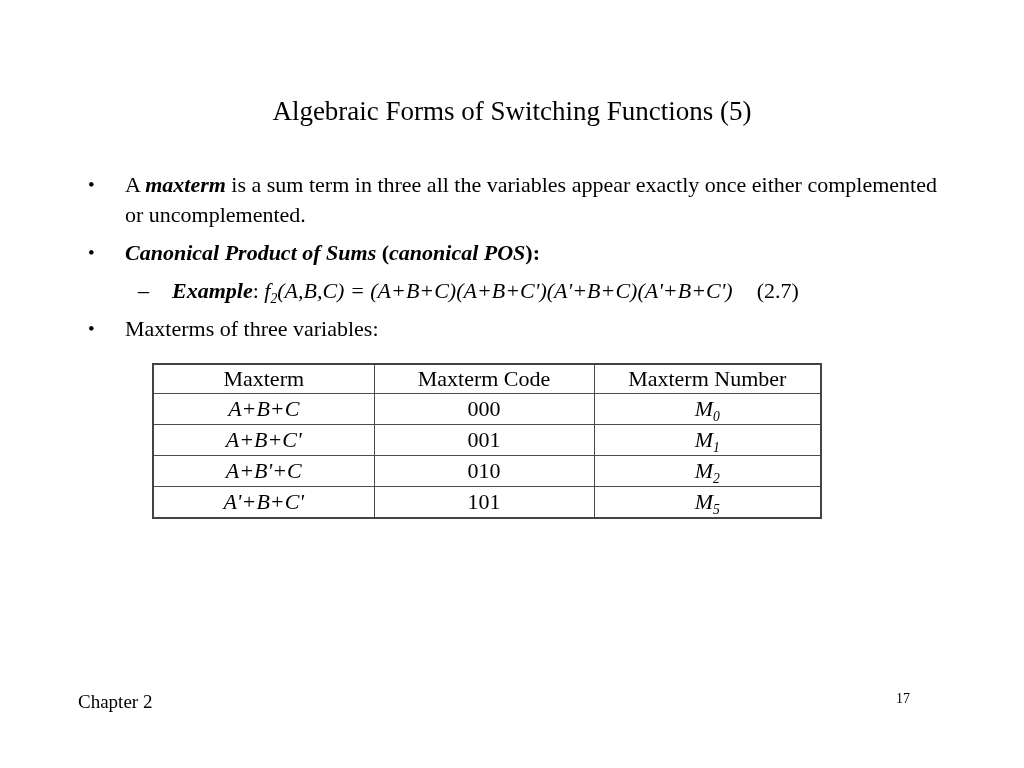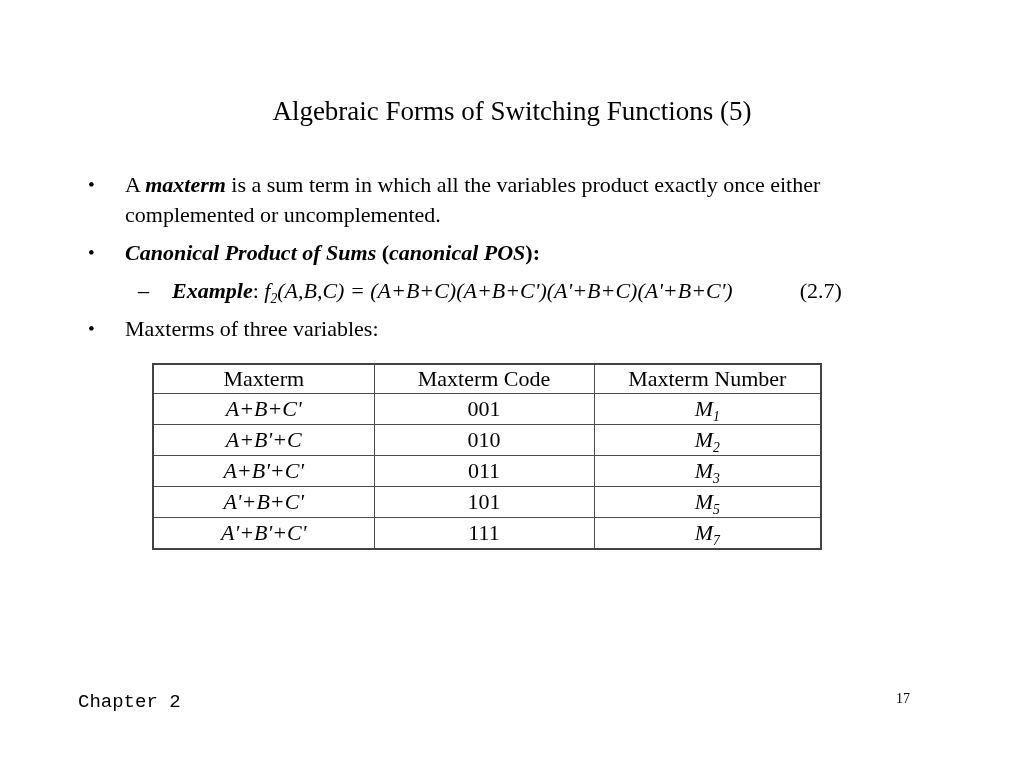--- a/index.html
+++ b/index.html
@@ -48,21 +48,21 @@
     top: 0;
   }
   .bi { font-weight: bold; font-style: italic; }
   .it { font-style: italic; }
   sub {
     font-size: 0.62em;
     line-height: 0;
   }
   .eq-number {
     display: inline-block;
-    margin-left: 67px;
+    margin-left: 24px;
     font-style: normal;
   }
   .maxterm-table {
     margin: 19px 0 0 152px;
     border-collapse: collapse;
     table-layout: fixed;
     width: 668px;
     font-size: 22px;
   }
   .maxterm-table col.c1 { width: 221px; }
@@ -76,40 +76,39 @@
     padding: 0;
     vertical-align: middle;
   }
   .maxterm-table { border: 2px solid #434343; }
   .maxterm-table th { height: 28px; }
   .footer-left {
     position: absolute;
     left: 78px;
     top: 691px;
     font-size: 19px;
-    font-family: Liberation Mono, monospace;
   }
   .footer-right {
     position: absolute;
     right: 114px;
     top: 691px;
     font-size: 14px;
   }
 </style>
 </head>
 <body>
 
 <div class="slide">
 
   <div class="title">Algebraic Forms of Switching Functions (5)</div>
 
   <div class="content">
 
     <div class="bullet lvl1">
-      <span class="marker">•</span><span>A </span><span class="bi">maxterm</span><span> is a sum term in which all the variables product exactly once either complemented or uncomplemented.</span>
+      <span class="marker">•</span><span>A </span><span class="bi">maxterm</span><span> is a sum term in three all the variables appear exactly once either complemented or uncomplemented.</span>
     </div>
 
     <div class="bullet lvl1">
       <span class="marker">•</span><span class="bi">Canonical Product of Sums</span><span class="bi" style="font-style:normal"> (</span><span class="bi">canonical POS</span><span class="bi" style="font-style:normal">):</span>
     </div>
 
     <div class="bullet lvl2">
       <span class="marker">–</span>
     </div>
 
@@ -129,43 +128,38 @@
         </colgroup>
       <thead>
         <tr>
           <th>Maxterm</th>
           <th>Maxterm Code</th>
           <th>Maxterm Number</th>
         </tr>
       </thead>
       <tbody>
         <tr>
+          <td><span class="it">A+B+C</span><span></span></td>
+          <td>000</td>
+          <td><span class="it">M</span><sub class="it">0</sub></td>
+        </tr>
+        <tr>
           <td><span class="it">A+B+C'</span><span></span></td>
           <td>001</td>
           <td><span class="it">M</span><sub class="it">1</sub></td>
         </tr>
         <tr>
           <td><span class="it">A+B'+C</span><span></span></td>
           <td>010</td>
           <td><span class="it">M</span><sub class="it">2</sub></td>
         </tr>
         <tr>
-          <td><span class="it">A+B'+C'</span><span></span></td>
-          <td>011</td>
-          <td><span class="it">M</span><sub class="it">3</sub></td>
-        </tr>
-        <tr>
           <td><span class="it">A'+B+C'</span><span></span></td>
           <td>101</td>
           <td><span class="it">M</span><sub class="it">5</sub></td>
-        </tr>
-        <tr>
-          <td><span class="it">A'+B'+C'</span><span></span></td>
-          <td>111</td>
-          <td><span class="it">M</span><sub class="it">7</sub></td>
         </tr>
       </tbody>
     </table>
 
   </div>
 
   <div class="footer-left">Chapter 2</div>
   <div class="footer-right">17</div>
 
 </div>

